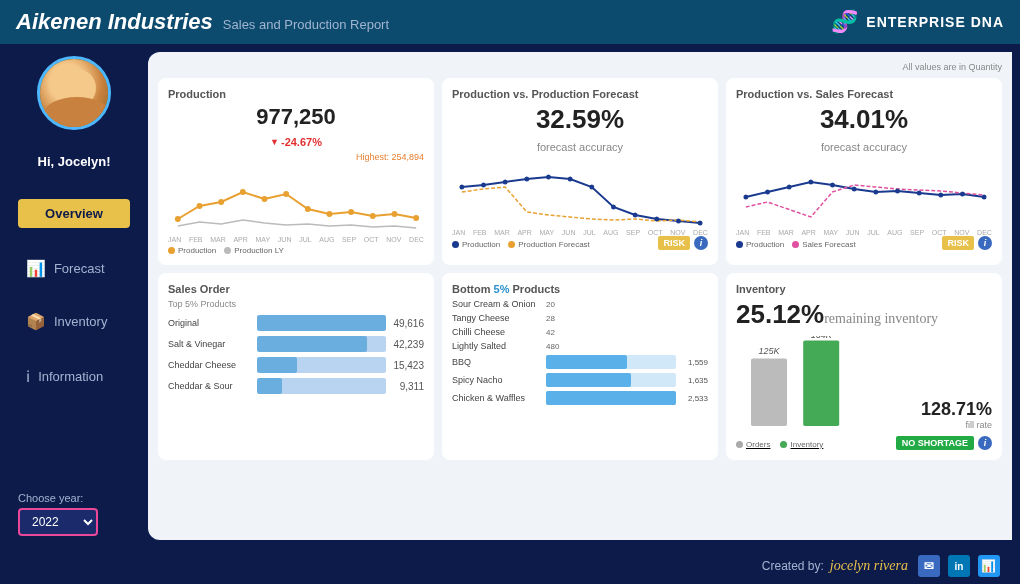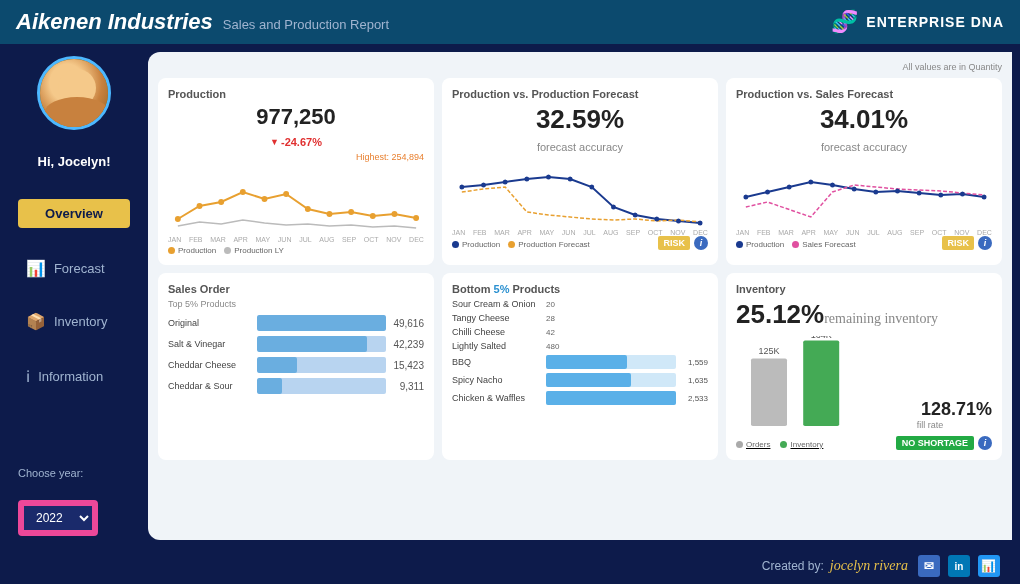--- a/index.html
+++ b/index.html
@@ -150,28 +150,27 @@
       width: 120px;
       padding: 0 4px;
     }
     .year-label {
       color: #a0b4d0;
       font-size: 11px;
       margin-bottom: 4px;
     }
     .year-select {
       background: #1a2a6b;
-      border: 6px solid #ec4899;
+      border: 2px solid #ec4899;
       color: #ffffff;
       font-size: 12px;
       padding: 4px 8px;
       border-radius: 4px;
       width: 80px;
       cursor: pointer;
-      margin-top: 17px;
     }
 
     
     .content {
       flex: 1;
       background: #f0f4f8;
       border-radius: 12px 0 0 12px;
       margin: 8px 8px 8px 0;
       padding: 10px;
       overflow: hidden;
@@ -774,35 +773,35 @@
         </div>
       </div>
 
       <div class="card">
         <div class="card-title">Inventory</div>
         <div style="display:flex;align-items:baseline;">
           <span class="inv-pct">25.12%</span>
           <span class="inv-sub">remaining inventory</span>
         </div>
         <div style="display:flex;align-items:flex-end;gap:8px;margin-top:6px;">
-          <div style="flex:1;">
+          <div style="flex:1;font-style:italic;">
             <svg viewBox="0 0 120 100" width="120" height="90">
 
               <rect x="10" y="25" width="40" height="75" fill="#bbbbbb" rx="2"></rect>
               <text x="30" y="20" text-anchor="middle" font-size="10" fill="#555">125K</text>
 
               <rect x="68" y="5" width="40" height="95" fill="#44aa55" rx="2"></rect>
               <text x="88" y="2" text-anchor="middle" font-size="10" fill="#555">164K</text>
             </svg>
           </div>
           <div style="flex:1;">
             <div class="fill-rate-row">
               <span class="fill-rate-val">128.71%</span>
             </div>
-            <div style="text-align:center;font-size:9px;color:#888;">fill rate</div>
+            <div style="text-align:right;font-size:9px;color:#888;">fill rate</div>
           </div>
         </div>
         <div style="display:flex;justify-content:space-between;align-items:center;margin-top:4px;">
           <div class="inv-legend">
             <div class="legend-item">
               <div class="legend-dot" style="background:#aaa;"></div>
               <span>Orders</span>
             </div>
             <div class="legend-item">
               <div class="legend-dot" style="background:#44aa55;"></div>

